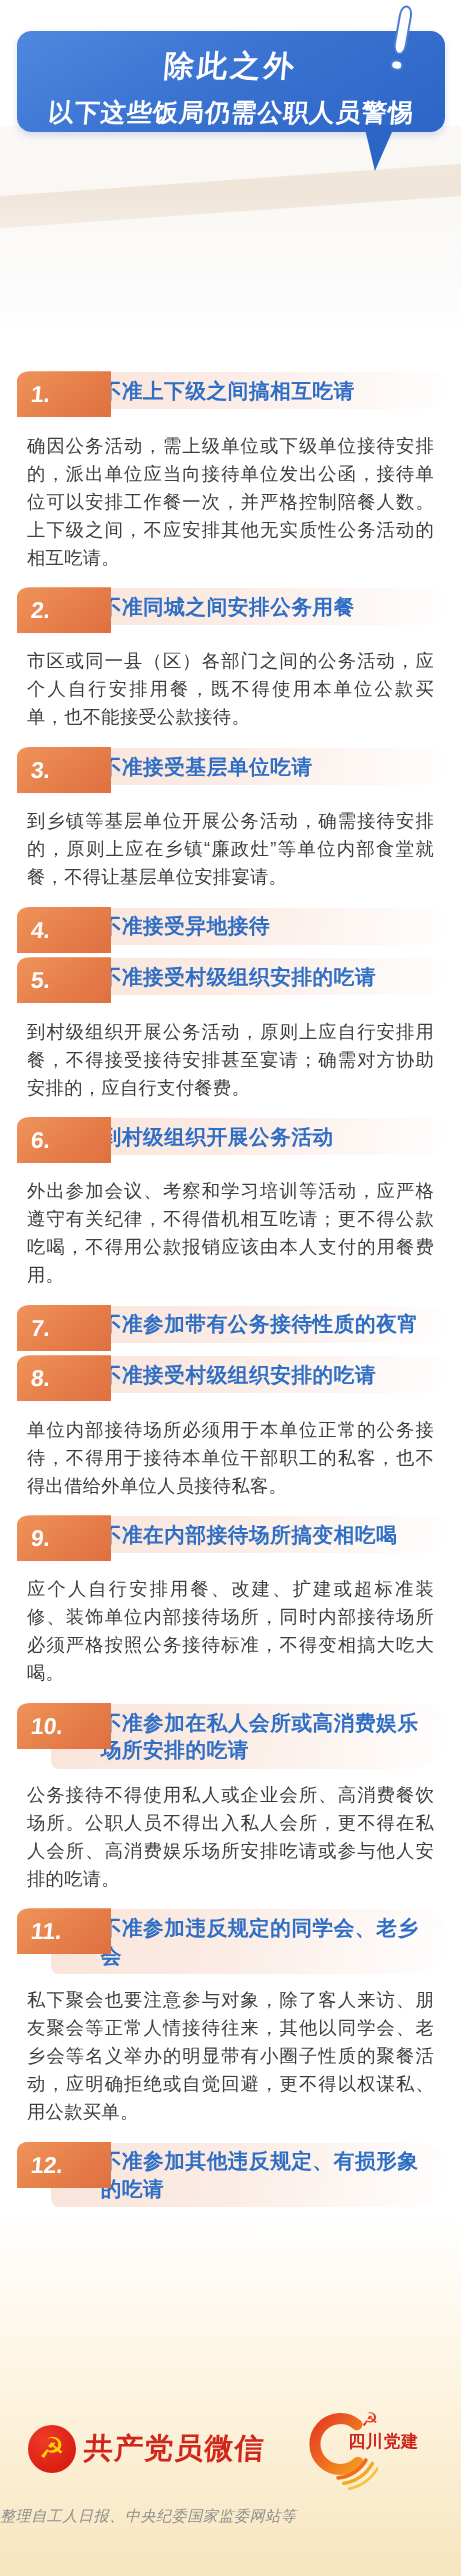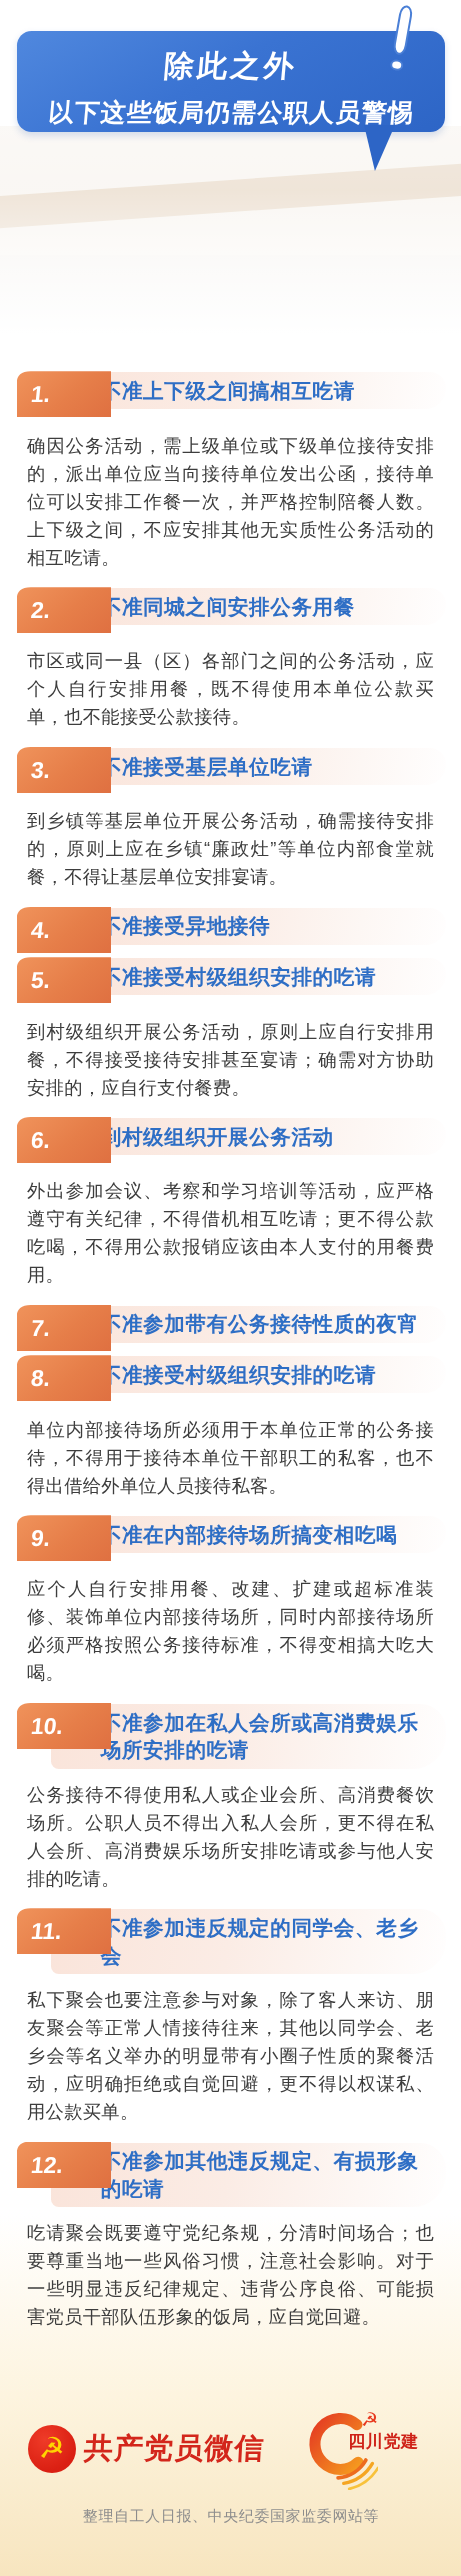--- a/index.html
+++ b/index.html
@@ -98,22 +98,22 @@
   }
   .logo-right{position:relative;width:139px;height:83px;}
   .logo-right svg{position:absolute;left:0;top:0;}
   .logo-right-text{
     position:absolute;left:53px;top:23px;
     color:#cf2218;font-size:17px;font-weight:bold;
     font-family:"DejaVu Serif",serif;letter-spacing:0.6px;white-space:nowrap;
   }
   .sickle{position:absolute;left:66px;top:1.1px;color:#e8391f;font-size:19px;}
   .attribution{
-    margin-top:16.7px;text-align:center;
-    color:#8d8d8d;font-size:15px;letter-spacing:0.6px;
+    margin-top:16.7px;text-align:left;
+    color:#8d8d8d;font-size:15px;letter-spacing:0.6px;font-style:italic;
   }
 </style>
 </head>
 <body>
 
 <div class="page">
 
   <div class="banner">
     <div class="banner-l1">除此之外</div>
     <div class="banner-l2">以下这些饭局仍需公职人员警惕</div>
@@ -267,21 +267,20 @@
 
     <div class="sec">
       <div class="sec-head">
         <div class="sec-badge">
           <span class="sec-num">12.</span>
         </div>
         <div class="sec-bar">
           <span class="sec-title">不准参加其他违反规定、有损形象的吃请</span>
         </div>
       </div>
-      <div class="sec-body">吃请聚会既要遵守党纪条规，分清时间场合；也要尊重当地一些风俗习惯，注意社会影响。对于一些明显违反纪律规定、违背公序良俗、可能损害党员干部队伍形象的饭局，应自觉回避。</div>
     </div>
   </div>
 
   <div class="footer">
     <div class="logo-row">
       <div class="logo-left">
         <div class="emblem">☭</div>
         <div class="logo-left-text">共产党员微信</div>
       </div>
       <div class="logo-right">

